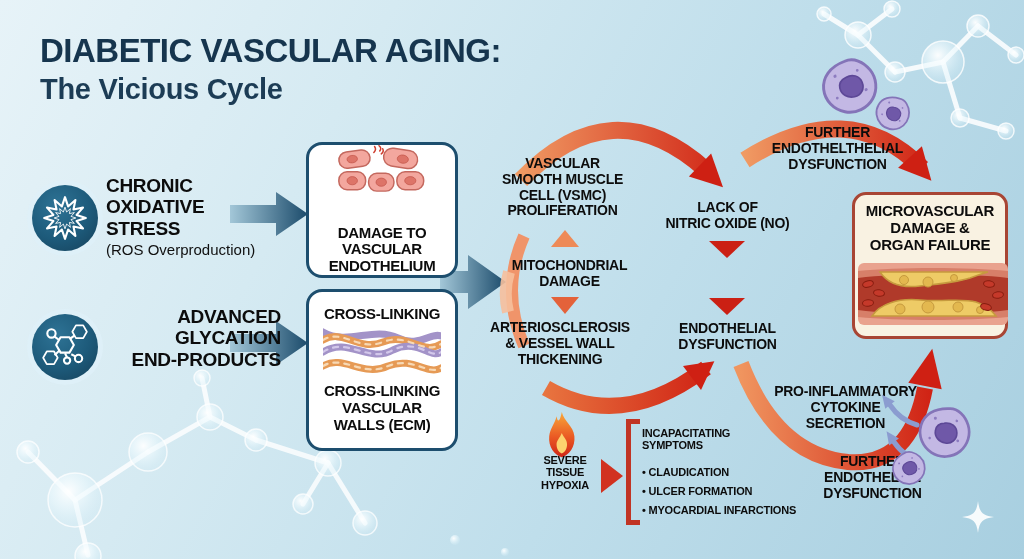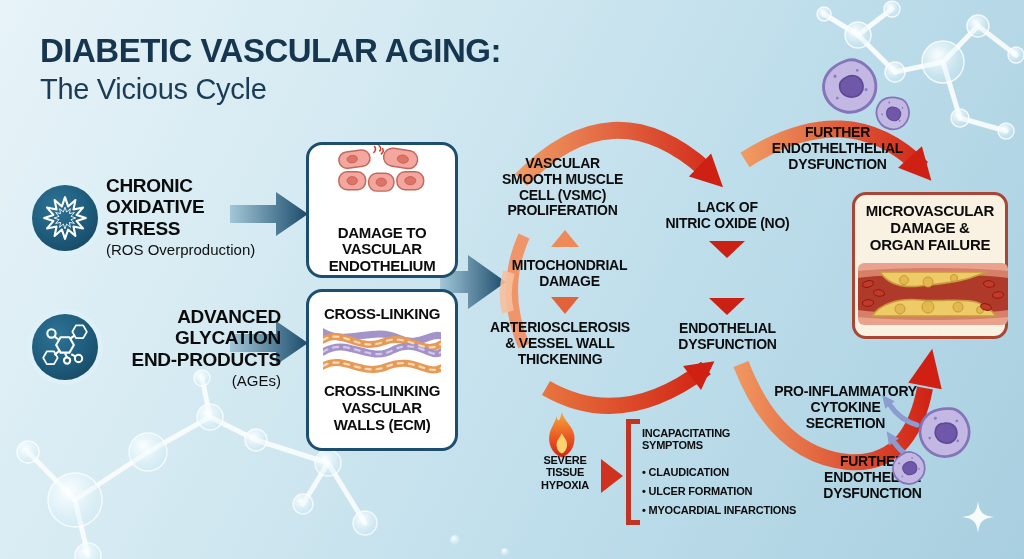--- a/index.html
+++ b/index.html
@@ -5,21 +5,21 @@
   html,body{margin:0;padding:0;background:#9cc4d8;}
   #stage{
     position:relative;width:1024px;height:559px;overflow:hidden;
     font-family:"Liberation Sans",sans-serif;
     background:linear-gradient(118deg,#e7f3f8 0%,#d5eaf2 30%,#bfdeeb 62%,#a8cfe0 100%);
   }
   #stage svg.layer{position:absolute;left:0;top:0;pointer-events:none;}
   .z0{z-index:0}.z1{z-index:1}.z3{z-index:3}.z4{z-index:4}
   .abs{position:absolute;}
   .title-main{font-size:33px;font-weight:bold;letter-spacing:-0.5px;color:#16354e;line-height:1.05;}
-  .title-sub{font-size:29px;font-weight:400;color:#1c3c55;margin-top:4px;letter-spacing:-0.3px;}
+  .title-sub{font-size:29px;font-weight:700;color:#1c3c55;margin-top:4px;letter-spacing:-0.3px;}
   .cause-icon{position:absolute;width:66px;height:66px;border-radius:50%;
     background:radial-gradient(circle at 38% 32%,#2e7395 0%,#1d5a7a 55%,#153f58 100%);
     box-shadow:0 0 0 5px rgba(222,240,248,0.85);z-index:2;display:flex;align-items:center;justify-content:center;}
   .cause-label{position:absolute;z-index:3;}
   .cause-label .big{font-size:19px;font-weight:bold;line-height:1.12;color:#0c0c0c;white-space:pre-line;letter-spacing:-0.3px;}
   .cause-label .small{font-size:15px;color:#101010;margin-top:2px;}
   .tealbox{position:absolute;background:#fff;border:3px solid #1d4e6e;border-radius:16px;z-index:2;
     display:flex;flex-direction:column;align-items:center;justify-content:center;box-sizing:border-box;gap:32px;}
   .boxlabel{font-weight:bold;font-size:15px;text-align:center;white-space:pre-line;line-height:1.12;color:#0c0c0c;letter-spacing:-0.3px;}
   .node{position:absolute;white-space:pre-line;text-align:center;font-weight:bold;font-size:14px;
@@ -191,21 +191,20 @@
         <line x1="-5" y1="3" x2="-10" y2="8"></line>
       <line x1="-6" y1="-7" x2="-10" y2="-10"></line>
         <line x1="6" y1="7" x2="10" y2="9"></line>
         <line x1="0" y1="6" x2="2" y2="10"></line>
     </svg>
   </div>
   <div class="cause-label" style="left:106px;top:306px;width:175px;text-align:right;">
     <div class="big">ADVANCED
 GLYCATION
 END-PRODUCTS</div>
-    <div class="small">(AGEs)</div>
   </div>
 
   <div class="tealbox" style="left:306px;top:142px;width:152px;height:136px;">
     <svg width="118" height="62" viewBox="0 0 120 64">
       <g stroke="#c4685e" stroke-width="2">
         <rect x="2" y="8" width="42" height="22" rx="11" fill="#f3a79e" transform="rotate(-7 23 19)"></rect>
         <rect x="62" y="6" width="46" height="24" rx="12" fill="#f3a79e" transform="rotate(9 85 18)"></rect>
         <rect x="2" y="36" width="36" height="24" rx="11" fill="#f3a79e"></rect>
         <rect x="42" y="38" width="34" height="24" rx="11" fill="#f3a79e"></rect>
         <rect x="80" y="36" width="36" height="24" rx="11" fill="#f3a79e"></rect>

